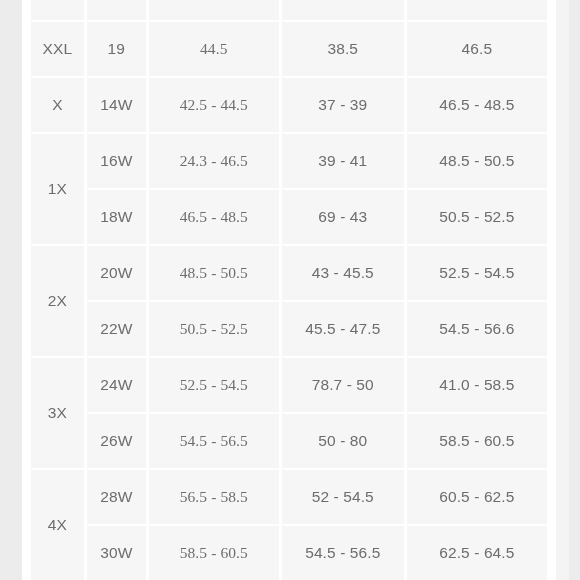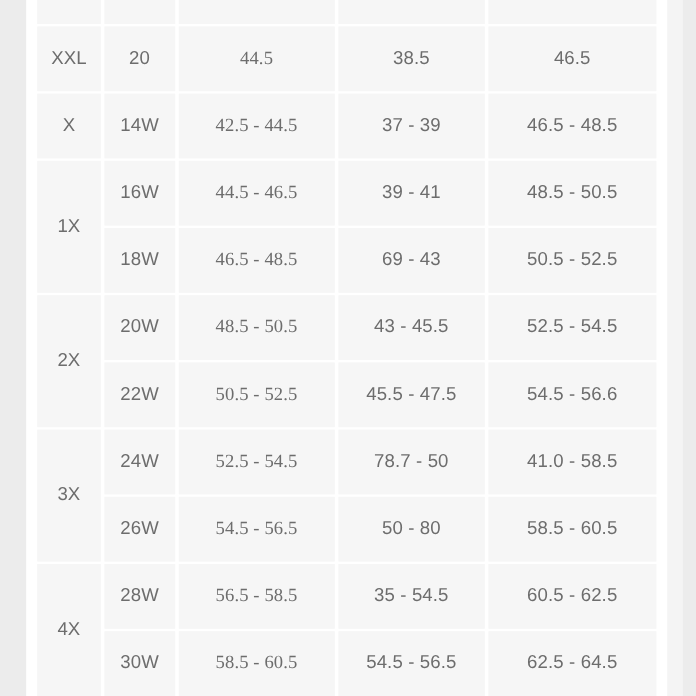--- a/index.html
+++ b/index.html
@@ -114,36 +114,36 @@
       <tbody id="table-body">
           <tr>
             <td class="col-size"></td>
             <td class="col-num"></td>
             <td class="col-a"></td>
             <td class="col-b"></td>
             <td class="col-c"></td>
           </tr>
           <tr>
             <td class="col-size group-label">XXL</td>
-            <td class="col-num">20</td>
+            <td class="col-num">19</td>
             <td class="col-a">44.5</td>
             <td class="col-b">38.5</td>
             <td class="col-c">46.5</td>
           </tr>
           <tr>
             <td class="col-size group-label">X</td>
             <td class="col-num">14W</td>
             <td class="col-a">42.5 - 44.5</td>
             <td class="col-b">37 - 39</td>
             <td class="col-c">46.5 - 48.5</td>
           </tr>
           <tr>
             <td class="col-size group-label" rowspan="2">1X</td>
             <td class="col-num">16W</td>
-            <td class="col-a">44.5 - 46.5</td>
+            <td class="col-a">24.3 - 46.5</td>
             <td class="col-b">39 - 41</td>
             <td class="col-c">48.5 - 50.5</td>
           </tr>
           <tr>
             <td class="col-num">18W</td>
             <td class="col-a">46.5 - 48.5</td>
             <td class="col-b">69 - 43</td>
             <td class="col-c">50.5 - 52.5</td>
           </tr>
           <tr>
@@ -169,21 +169,21 @@
           <tr>
             <td class="col-num">26W</td>
             <td class="col-a">54.5 - 56.5</td>
             <td class="col-b">50 - 80</td>
             <td class="col-c">58.5 - 60.5</td>
           </tr>
           <tr>
             <td class="col-size group-label" rowspan="2">4X</td>
             <td class="col-num">28W</td>
             <td class="col-a">56.5 - 58.5</td>
-            <td class="col-b">35 - 54.5</td>
+            <td class="col-b">52 - 54.5</td>
             <td class="col-c">60.5 - 62.5</td>
           </tr>
           <tr>
             <td class="col-num">30W</td>
             <td class="col-a">58.5 - 60.5</td>
             <td class="col-b">54.5 - 56.5</td>
             <td class="col-c">62.5 - 64.5</td>
           </tr>
         </tbody>
     </table>

